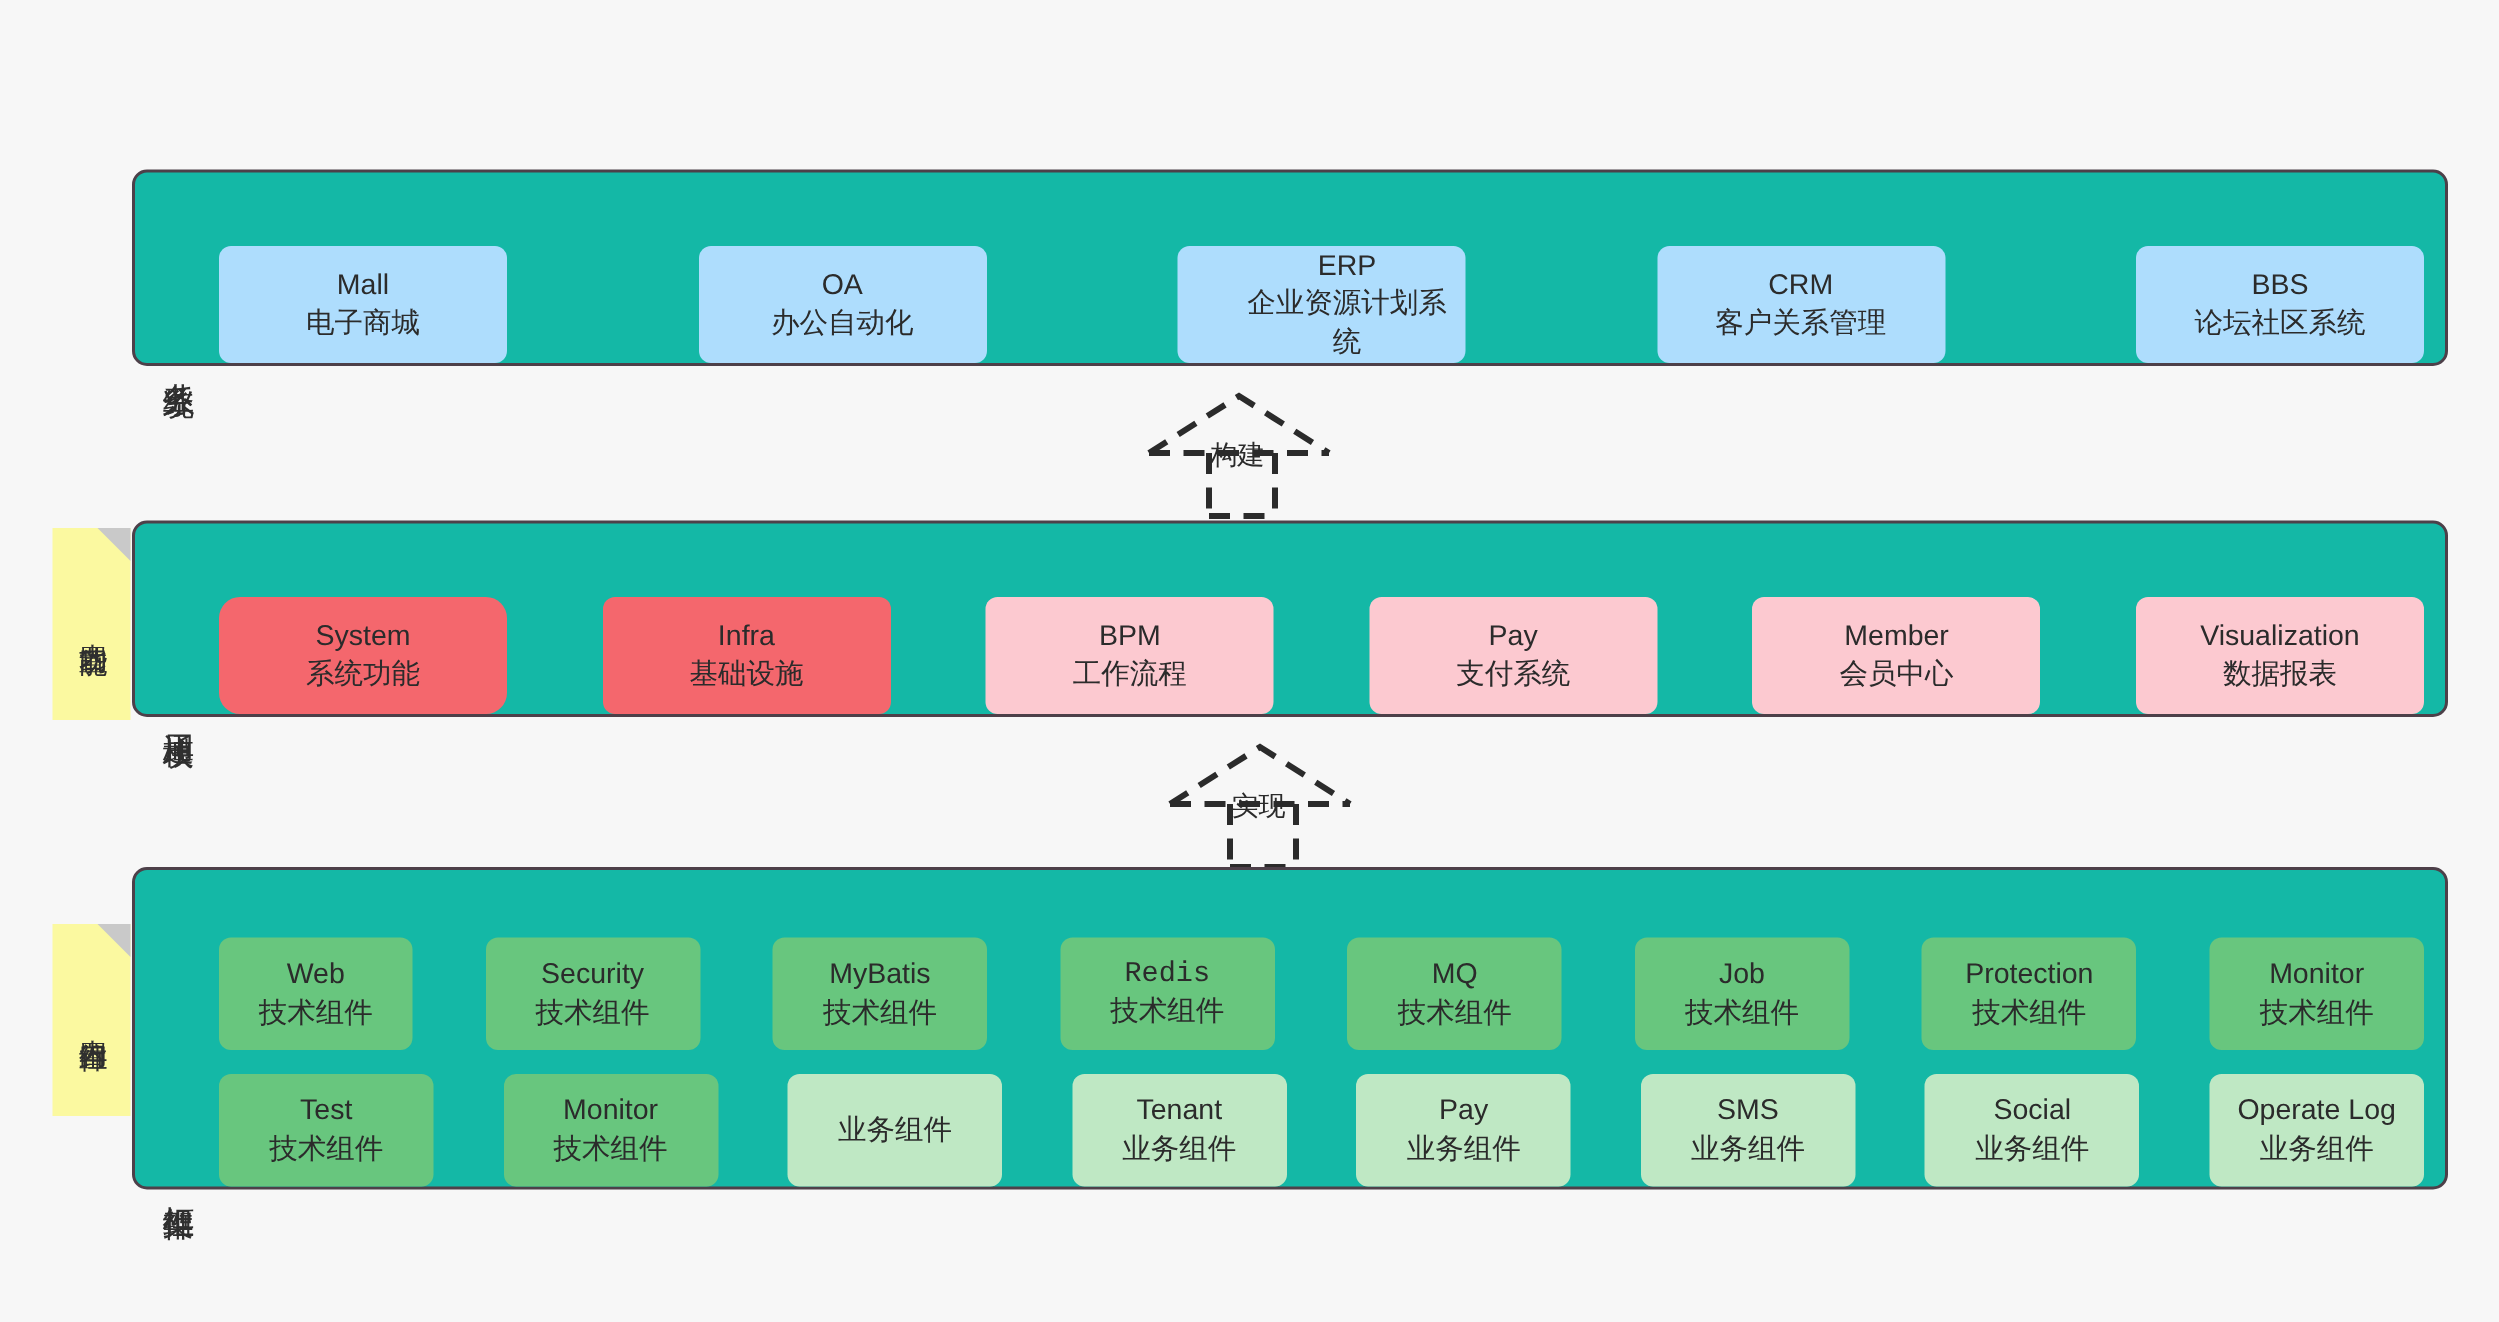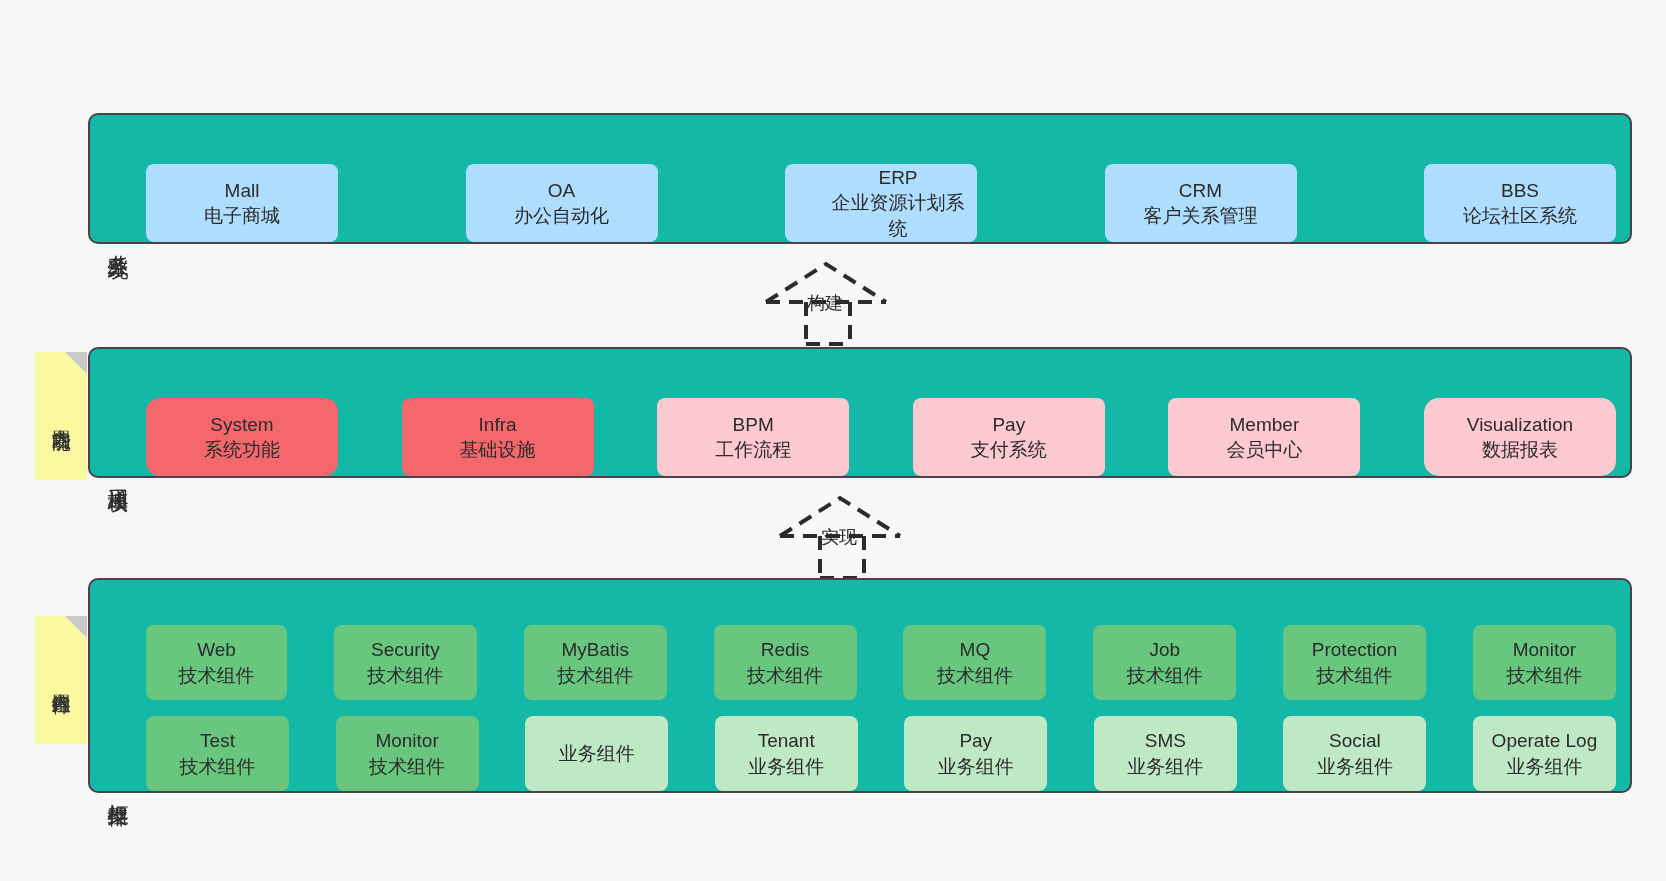--- a/index.html
+++ b/index.html
@@ -196,21 +196,21 @@
             <span class="cn">工作流程</span>
           </div>
           <div class="node pink" style="width: 192px; height: 78px;">
             <span class="en">Pay</span>
             <span class="cn">支付系统</span>
           </div>
           <div class="node pink" style="width: 192px; height: 78px;">
             <span class="en">Member</span>
             <span class="cn">会员中心</span>
           </div>
-          <div class="node pink" style="width: 192px; height: 78px; border-radius: 15px;">
+          <div class="node pink" style="width: 192px; height: 78px;">
             <span class="en">Visualization</span>
             <span class="cn">数据报表</span>
           </div>
         </div>
     </div>
   </div>
 
   <div class="arrow" style="left:772px; top:490px; width:150px; height:90px;">
     <svg width="150" height="90" viewBox="0 0 150 90">
       <path d="M8 46 L68 8 L128 46" fill="none" stroke="#2b2b2b" stroke-width="4" stroke-dasharray="14 9" stroke-linecap="butt"></path>
@@ -224,33 +224,33 @@
 
   <div class="sticky" id="sticky-framework" style="left:35px; top:616px; width:52px; height:128px;">
     <span class="fold"></span>
     <span>内置组件</span>
   </div>
 
   <div class="layer" id="layer-framework" style="left:88px; top:578px; width:1544px; height:215px;">
     <div class="layer-label">框架组件</div>
     <div class="layer-body">
       <div class="row" id="framework-row1">
-          <div class="node green" style="width: 141px; height: 75px;">
+          <div class="node green" style="width: 129px; height: 75px;">
             <span class="en">Web</span>
             <span class="cn">技术组件</span>
           </div>
           <div class="node green" style="width: 143px; height: 75px;">
             <span class="en">Security</span>
             <span class="cn">技术组件</span>
           </div>
           <div class="node green" style="width: 143px; height: 75px;">
             <span class="en">MyBatis</span>
             <span class="cn">技术组件</span>
           </div>
-          <div class="node green" style="width: 143px; height: 75px;">
+          <div class="node green" style="width: 143px; height: 75px; font-family: Liberation Mono, monospace;">
             <span class="en">Redis</span>
             <span class="cn">技术组件</span>
           </div>
           <div class="node green" style="width: 143px; height: 75px;">
             <span class="en">MQ</span>
             <span class="cn">技术组件</span>
           </div>
           <div class="node green" style="width: 143px; height: 75px;">
             <span class="en">Job</span>
             <span class="cn">技术组件</span>

